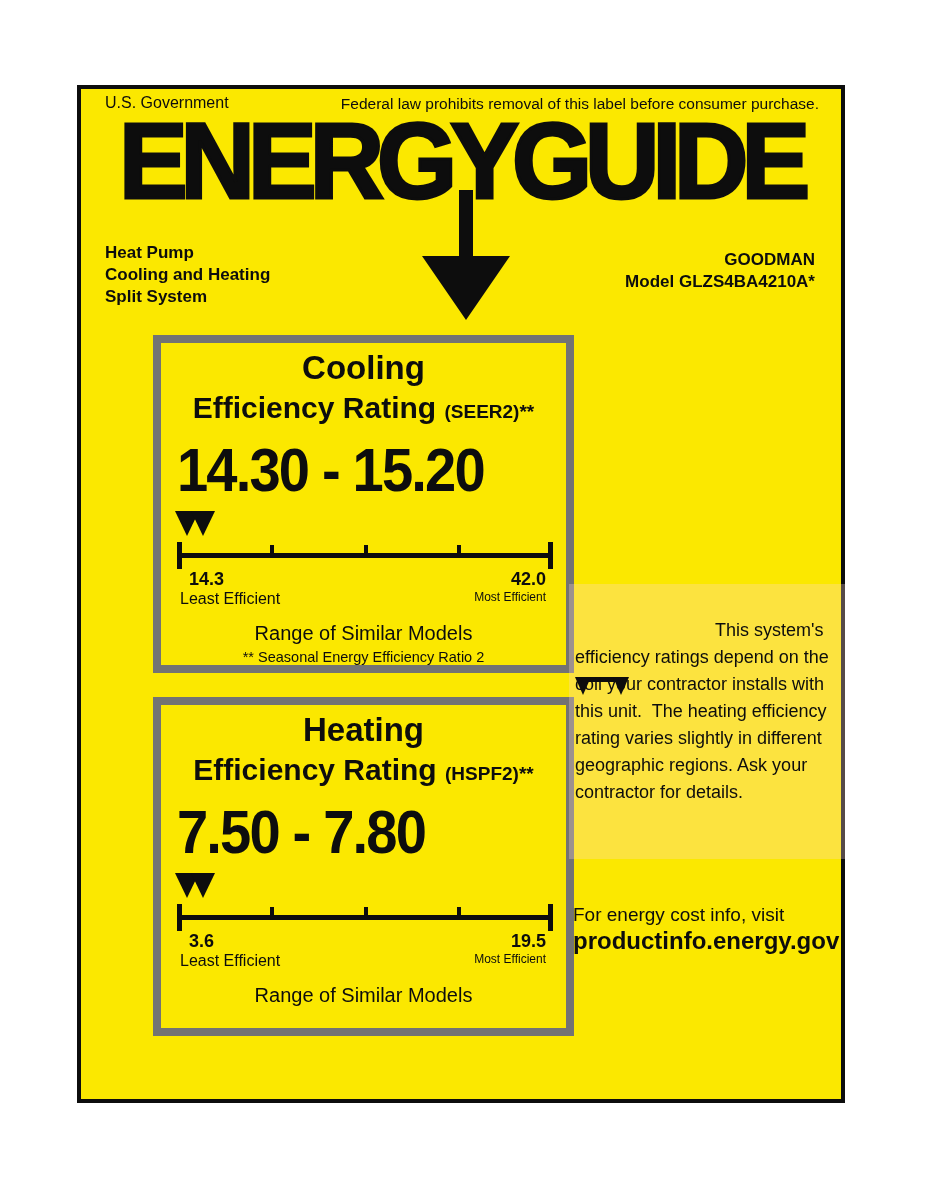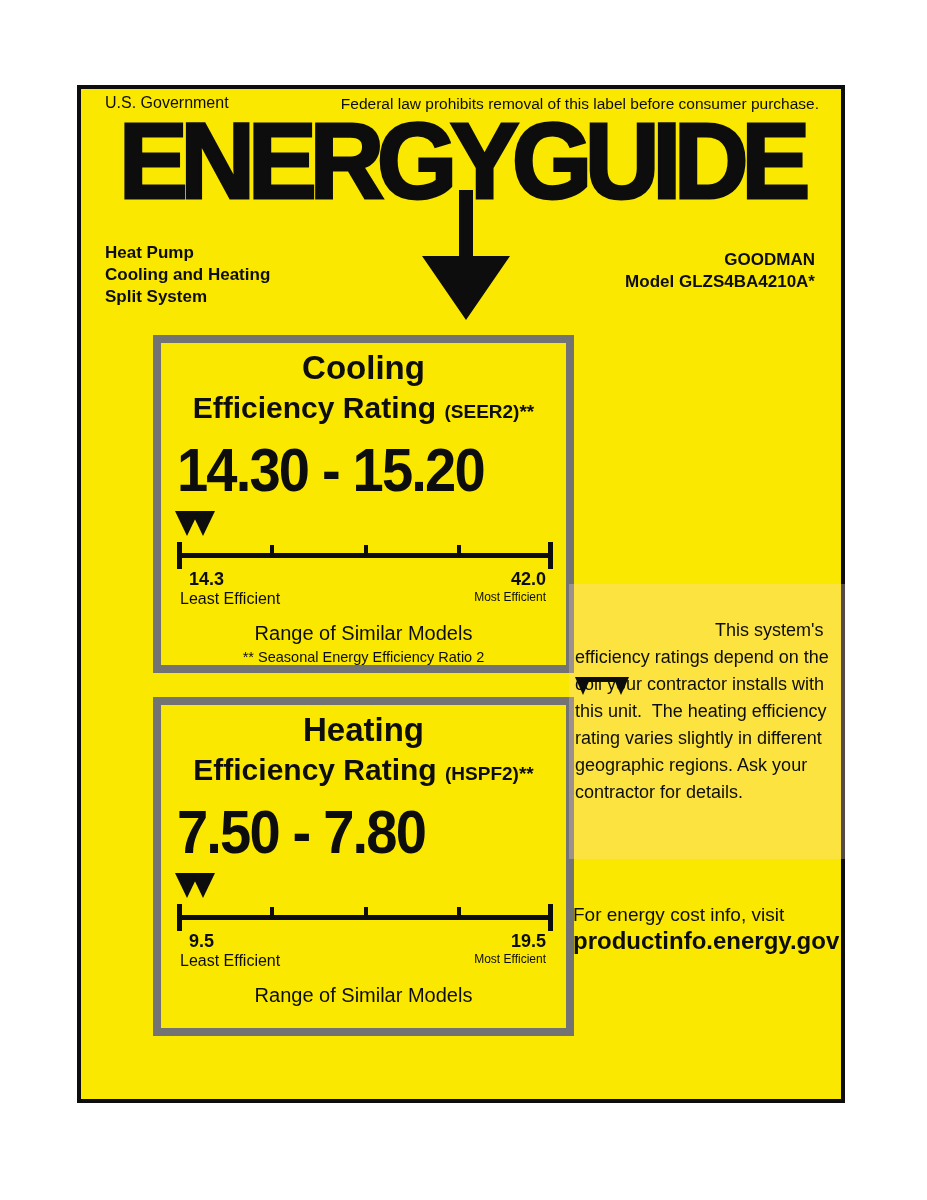--- a/index.html
+++ b/index.html
@@ -124,21 +124,21 @@
 
       <svg class="scale" viewBox="0 0 414 34">
         <rect x="18" y="13" width="374" height="5" fill="#0d0d0d"></rect>
         <rect x="16" y="2" width="5" height="27" fill="#0d0d0d"></rect>
         <rect x="387" y="2" width="5" height="27" fill="#0d0d0d"></rect>
         <rect x="109" y="5" width="4" height="9" fill="#0d0d0d"></rect>
         <rect x="203" y="5" width="4" height="9" fill="#0d0d0d"></rect>
         <rect x="296" y="5" width="4" height="9" fill="#0d0d0d"></rect>
       </svg>
 
-      <div class="scale-min">9.5</div>
+      <div class="scale-min">3.6</div>
       <div class="scale-max">19.5</div>
       <div class="scale-min-label">Least Efficient</div>
       <div class="scale-max-label">Most Efficient</div>
       <div class="box-caption">Range of Similar Models</div>
     </div>
 
     <div class="note">
       <span class="note-icon">
         <svg viewBox="0 0 54 22">
           <rect x="4" y="2" width="46" height="5" fill="#0d0d0d"></rect>

